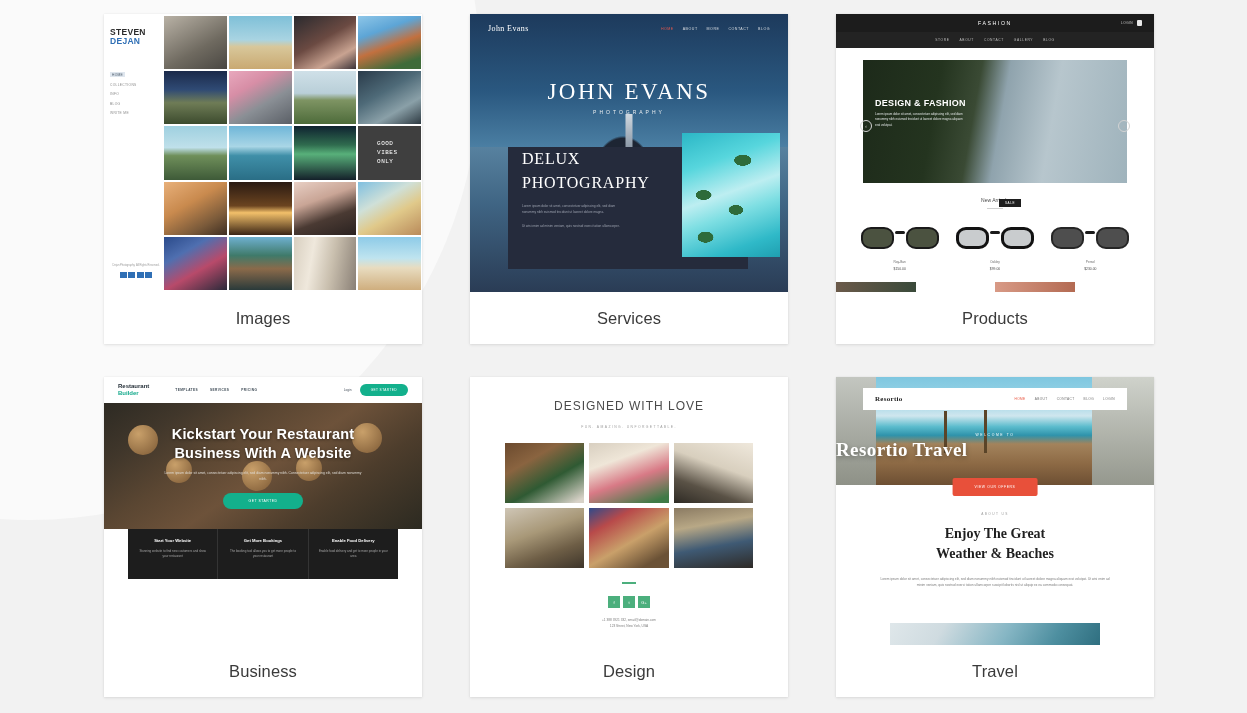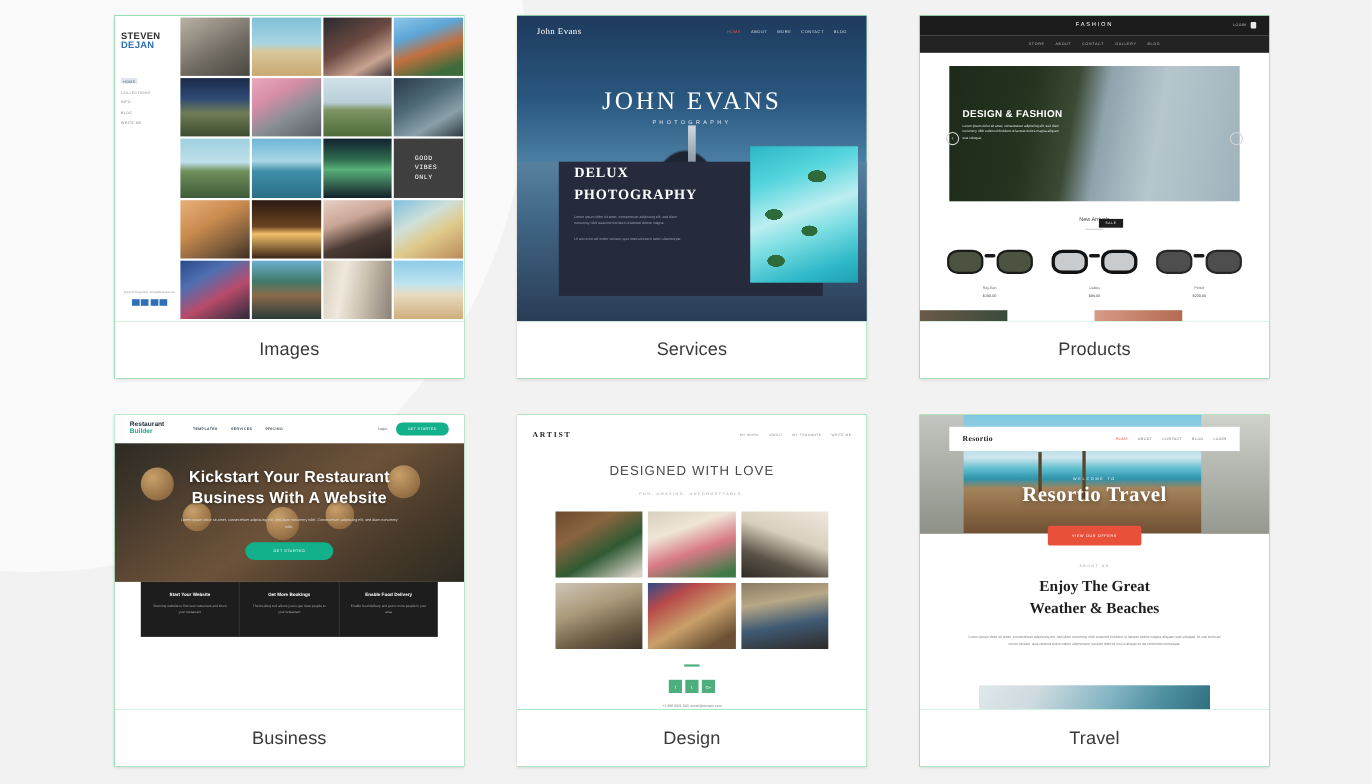--- a/index.html
+++ b/index.html
@@ -73,21 +73,21 @@
        background:linear-gradient(180deg,#cfd8e0,#8b98a6); }
   .c2-top{ position:relative; display:flex; align-items:center; justify-content:space-between; padding:10px 18px 0 18px;}
   .c2-brand{ color:#fff; font-size:8px; letter-spacing:.4px; font-family:"Liberation Serif",serif;}
   .c2-nav{ display:flex; gap:9px;}
   .c2-nav span{ color:#d9dde2; font-size:3.6px; letter-spacing:.5px;}
   .c2-nav span.on{ color:#e2574c;}
   .c2-hero{ position:relative; text-align:center; margin-top:46px;}
   .c2-hero h1{ margin:0; color:#fff; font-family:"Liberation Serif",serif; font-weight:400; font-size:23px; letter-spacing:2.5px;}
   .c2-hero h2{ margin:4px 0 0; color:#e8ecef; font-size:5px; letter-spacing:3px; font-weight:400;}
   .c2-panel{ position:relative; margin:32px 0 0 38px; width:240px; height:122px; background:#252b3c;}
-  .c2-panel h3{ margin:24px 0 0 14px; color:#fff; font-family:"Liberation Serif",serif; font-weight:700; font-size:13px; line-height:1.5; letter-spacing:.8px; width:120px;}
+  .c2-panel h3{ margin:24px 0 0 14px; color:#fff; font-family:"Liberation Serif",serif; font-weight:400; font-size:16px; line-height:1.5; letter-spacing:.8px; width:120px;}
   .c2-panel p{ margin:8px 0 0 14px; color:#9aa0ad; font-size:3.2px; line-height:1.9; width:100px;}
   .c2-img{ position:absolute; right:-32px; top:-14px; width:98px; height:124px;
      background:
        radial-gradient(ellipse 14px 9px at 62% 22%, #2e6b3a 0 60%, transparent 62%),
        radial-gradient(ellipse 13px 8px at 22% 50%, #2e6b3a 0 60%, transparent 62%),
        radial-gradient(ellipse 12px 8px at 55% 62%, #2e6b3a 0 60%, transparent 62%),
        radial-gradient(ellipse 13px 9px at 24% 84%, #2e6b3a 0 60%, transparent 62%),
        linear-gradient(160deg,#2bb7c6 0%, #57d6dd 25%, #bdeef1 48%, #7fdfe3 62%, #2fb9c8 85%, #1f9fb0 100%);}
 
   
@@ -177,21 +177,21 @@
      background:linear-gradient(180deg,#7fc7e0 0%,#9ad4e6 22%,#cfe6ee 36%,#5bbccd 46%,#2f93ab 54%,#a3835c 62%,#8d6a45 80%,#6d4f33 100%);}
   .c6-hero .bldL{ position:absolute; left:0; top:0; width:40px; height:100%; background:linear-gradient(180deg,#c3c6c0,#8e9187);}
   .c6-hero .bldR{ position:absolute; right:0; top:0; width:62px; height:100%; background:linear-gradient(180deg,#cfd2cb,#95988e);}
   .c6-hero .palm{ position:absolute; width:3px; background:#5a4428;}
   .c6-barwrap{ position:absolute; left:27px; right:27px; top:11px; height:22px; background:#fff; display:flex; align-items:center; justify-content:space-between; padding:0 12px;}
   .c6-brand{ font-family:"Liberation Serif",serif; font-weight:bold; font-size:7px; color:#1d1d1d; letter-spacing:.3px;}
   .c6-nav{ display:flex; gap:9px;}
   .c6-nav span{ font-size:3.2px; color:#6f6f6f; letter-spacing:.4px;}
   .c6-nav span.on{ color:#e8503a;}
   .c6-hero .wel{ position:absolute; left:0; right:0; top:56px; text-align:center; color:#fff; font-size:3.4px; letter-spacing:1.6px;}
-  .c6-hero h1{ position:absolute; left:0; right:0; top:62px; margin:0; text-align:center; color:#fff; font-family:"Liberation Serif",serif; font-weight:bold; font-size:19px; letter-spacing:.4px; text-shadow:0 2px 5px rgba(0,0,0,.35);}
+  .c6-hero h1{ position:absolute; left:0; right:0; top:62px; margin:0; color:#fff; font-family:"Liberation Serif",serif; font-weight:bold; font-size:19px; letter-spacing:.4px; text-shadow:0 2px 5px rgba(0,0,0,.35);}
   .c6-cta{ position:absolute; left:50%; transform:translateX(-50%); top:101px; background:#e8503a; color:#fff; font-size:3.4px; padding:7px 22px; letter-spacing:.6px; border-radius:2px;}
   .c6-about{ text-align:center; padding-top:27px;}
   .c6-about .k{ font-size:3.2px; color:#9a9a9a; letter-spacing:1.4px;}
   .c6-about h2{ margin:8px 0 0; font-family:"Liberation Serif",serif; font-weight:bold; font-size:14px; color:#1f1f1f; line-height:1.45;}
   .c6-about p{ margin:11px auto 0; width:232px; font-size:3.2px; color:#7c7c7c; line-height:2;}
   .c6-bot{ position:absolute; left:54px; right:54px; bottom:0; height:22px;
      background:linear-gradient(120deg,#dfe7ea 0%,#cfdbe0 25%,#86b6c4 55%,#4e8fa0 78%,#2f6f80 100%);}
 </style>
 </head>
 <body>
@@ -402,29 +402,20 @@
           </div>
         </div>
       </div>
     </div>
     <div class="card-label">Business</div>
   </div>
 
   <div class="card r2">
     <div class="thumb">
       <div class="c5">
-        <div class="c5-top">
-          <div class="c5-brand">ARTIST</div>
-          <div class="c5-nav">
-            <span>MY WORK</span>
-            <span>ABOUT</span>
-            <span>MY THOUGHTS</span>
-            <span>WRITE ME</span>
-          </div>
-        </div>
         <div class="c5-h">
           <h2>DESIGNED WITH LOVE</h2>
           <p>FUN. AMAZING. UNFORGETTABLE.</p>
         </div>
         <div class="c5-grid">
           <div style="background:linear-gradient(150deg,#6b4a2e 0%,#8a6440 30%,#2f5a33 60%,#d8d2c8 95%)"></div>
           <div style="background:linear-gradient(160deg,#d8cfc0 0%,#efe6d8 30%,#d87a86 58%,#3f7a46 92%)"></div>
           <div style="background:linear-gradient(200deg,#efe8dc 0%,#d8cfbe 40%,#5a5246 72%,#2e2a24 100%)"></div>
           <div style="background:linear-gradient(160deg,#cfc6b6 0%,#a89878 40%,#6e5e46 70%,#3e352a 100%)"></div>
           <div style="background:linear-gradient(150deg,#2f4a8a 0%,#b84a4a 25%,#c9a06a 55%,#6b5236 85%)"></div>

